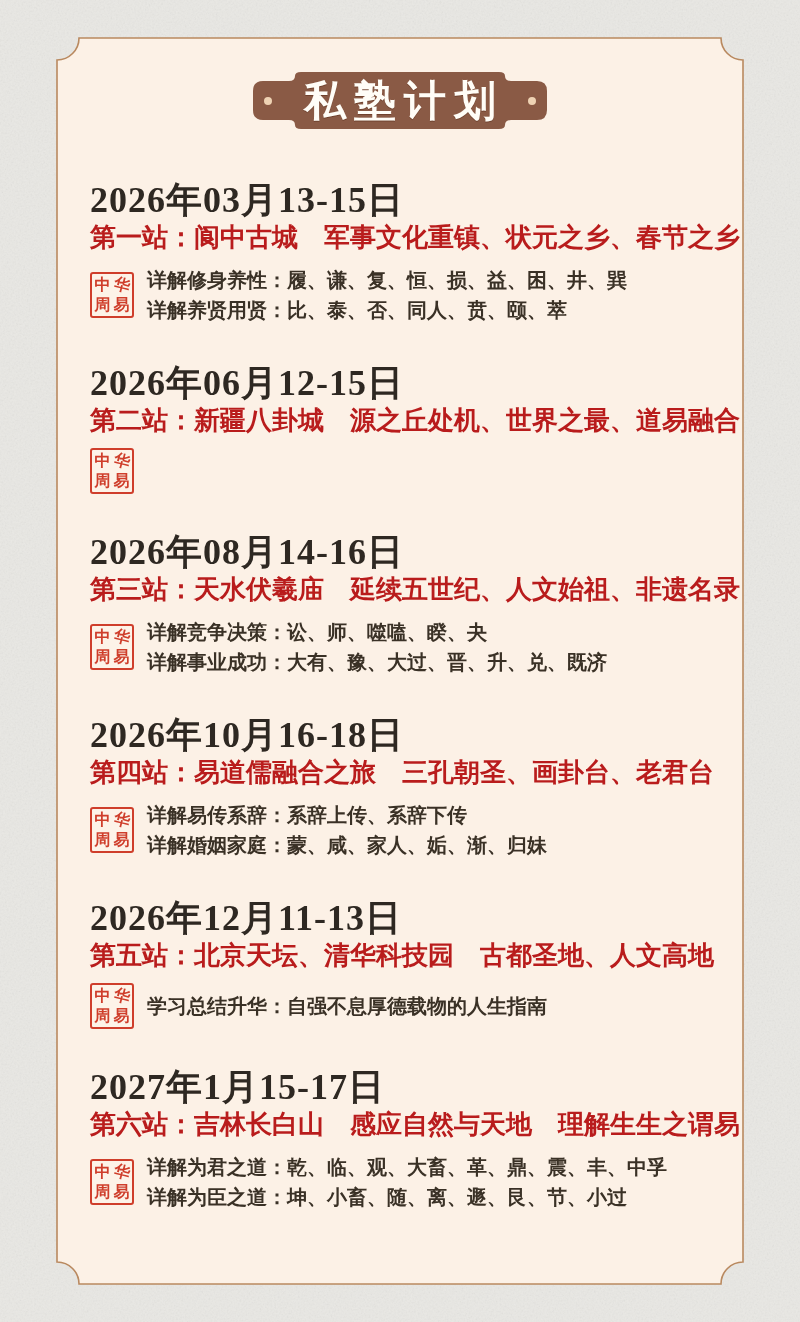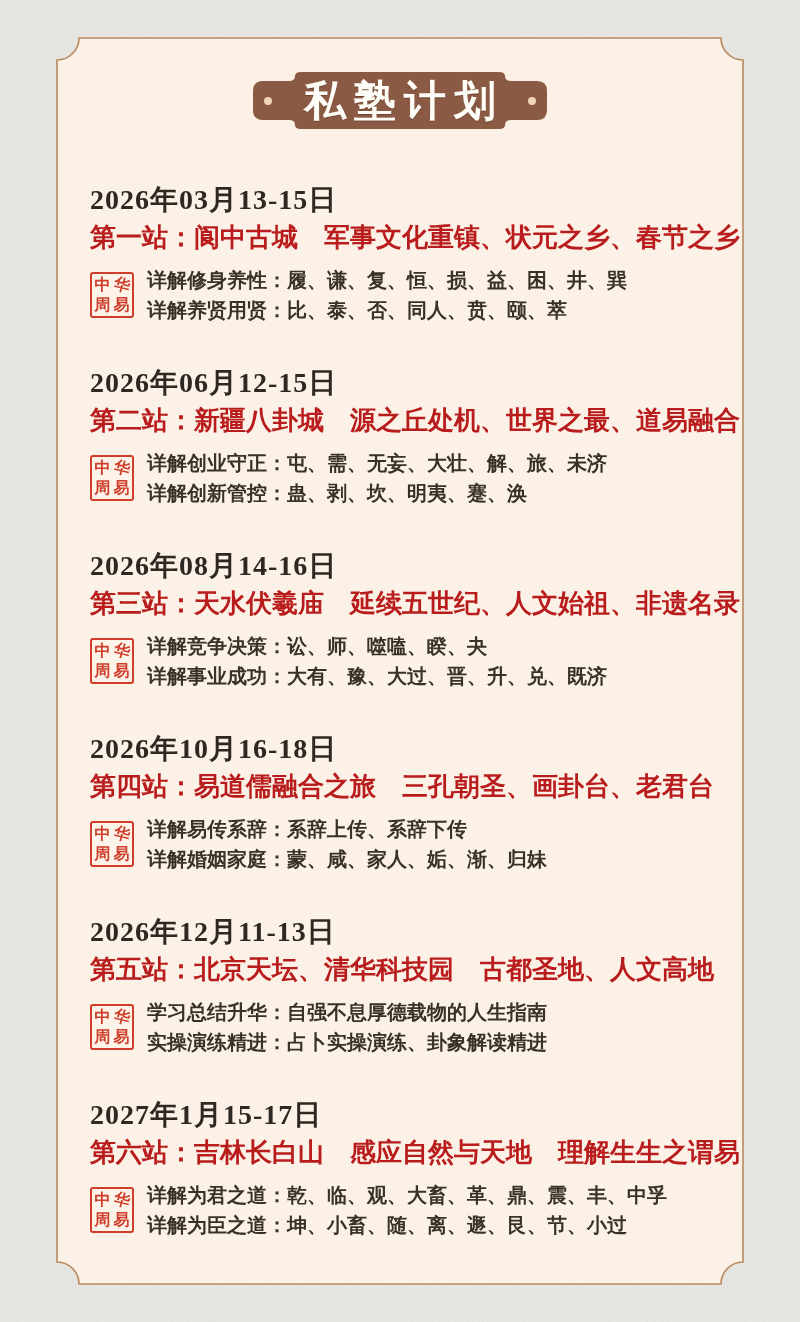--- a/index.html
+++ b/index.html
@@ -38,21 +38,21 @@
     white-space:nowrap;
     text-shadow:0 1px 0 rgba(60,20,0,.35);
   }
   .plaque-dot{
     width:8px;height:8px;border-radius:50%;
     background:#eed3b4;flex:0 0 auto;
   }
   
   .trip{margin:0 0 41px 0;}
   .trip-date{
-    font-size:28px;line-height:34px;font-weight:bold;
+    font-size:36px;line-height:34px;font-weight:bold;
     color:#2e2822;letter-spacing:1px;
     white-space:nowrap;
   }
   .trip-title{
     margin:2px 0 0 0;
     font-size:26px;line-height:38px;font-weight:bold;
     color:#b91c1c;
     white-space:nowrap;
   }
   .trip-detail{
@@ -139,24 +139,20 @@
     <section class="trip">
       <div class="trip-date">2026年06月12-15日</div>
       <h2 class="trip-title">第二站：新疆八卦城　源之丘处机、世界之最、道易融合</h2>
       <div class="trip-detail">
         <div class="seal">
           <span class="seal-char">中</span>
           <span class="seal-char hua">华</span>
           <span class="seal-char">周</span>
           <span class="seal-char">易</span>
         </div>
-        <div class="detail-lines">
-          <p class="detail-line">详解创业守正：屯、需、无妄、大壮、解、旅、未济</p>
-          <p class="detail-line">详解创新管控：蛊、剥、坎、明夷、蹇、涣</p>
-        </div>
       </div>
     </section>
 
     <section class="trip">
       <div class="trip-date">2026年08月14-16日</div>
       <h2 class="trip-title">第三站：天水伏羲庙　延续五世纪、人文始祖、非遗名录</h2>
       <div class="trip-detail">
         <div class="seal">
           <span class="seal-char">中</span>
           <span class="seal-char hua">华</span>
@@ -192,21 +188,20 @@
       <h2 class="trip-title">第五站：北京天坛、清华科技园　古都圣地、人文高地</h2>
       <div class="trip-detail">
         <div class="seal">
           <span class="seal-char">中</span>
           <span class="seal-char hua">华</span>
           <span class="seal-char">周</span>
           <span class="seal-char">易</span>
         </div>
         <div class="detail-lines">
           <p class="detail-line">学习总结升华：自强不息厚德载物的人生指南</p>
-          <p class="detail-line">实操演练精进：占卜实操演练、卦象解读精进</p>
         </div>
       </div>
     </section>
 
     <section class="trip">
       <div class="trip-date">2027年1月15-17日</div>
       <h2 class="trip-title">第六站：吉林长白山　感应自然与天地　理解生生之谓易</h2>
       <div class="trip-detail">
         <div class="seal">
           <span class="seal-char">中</span>

